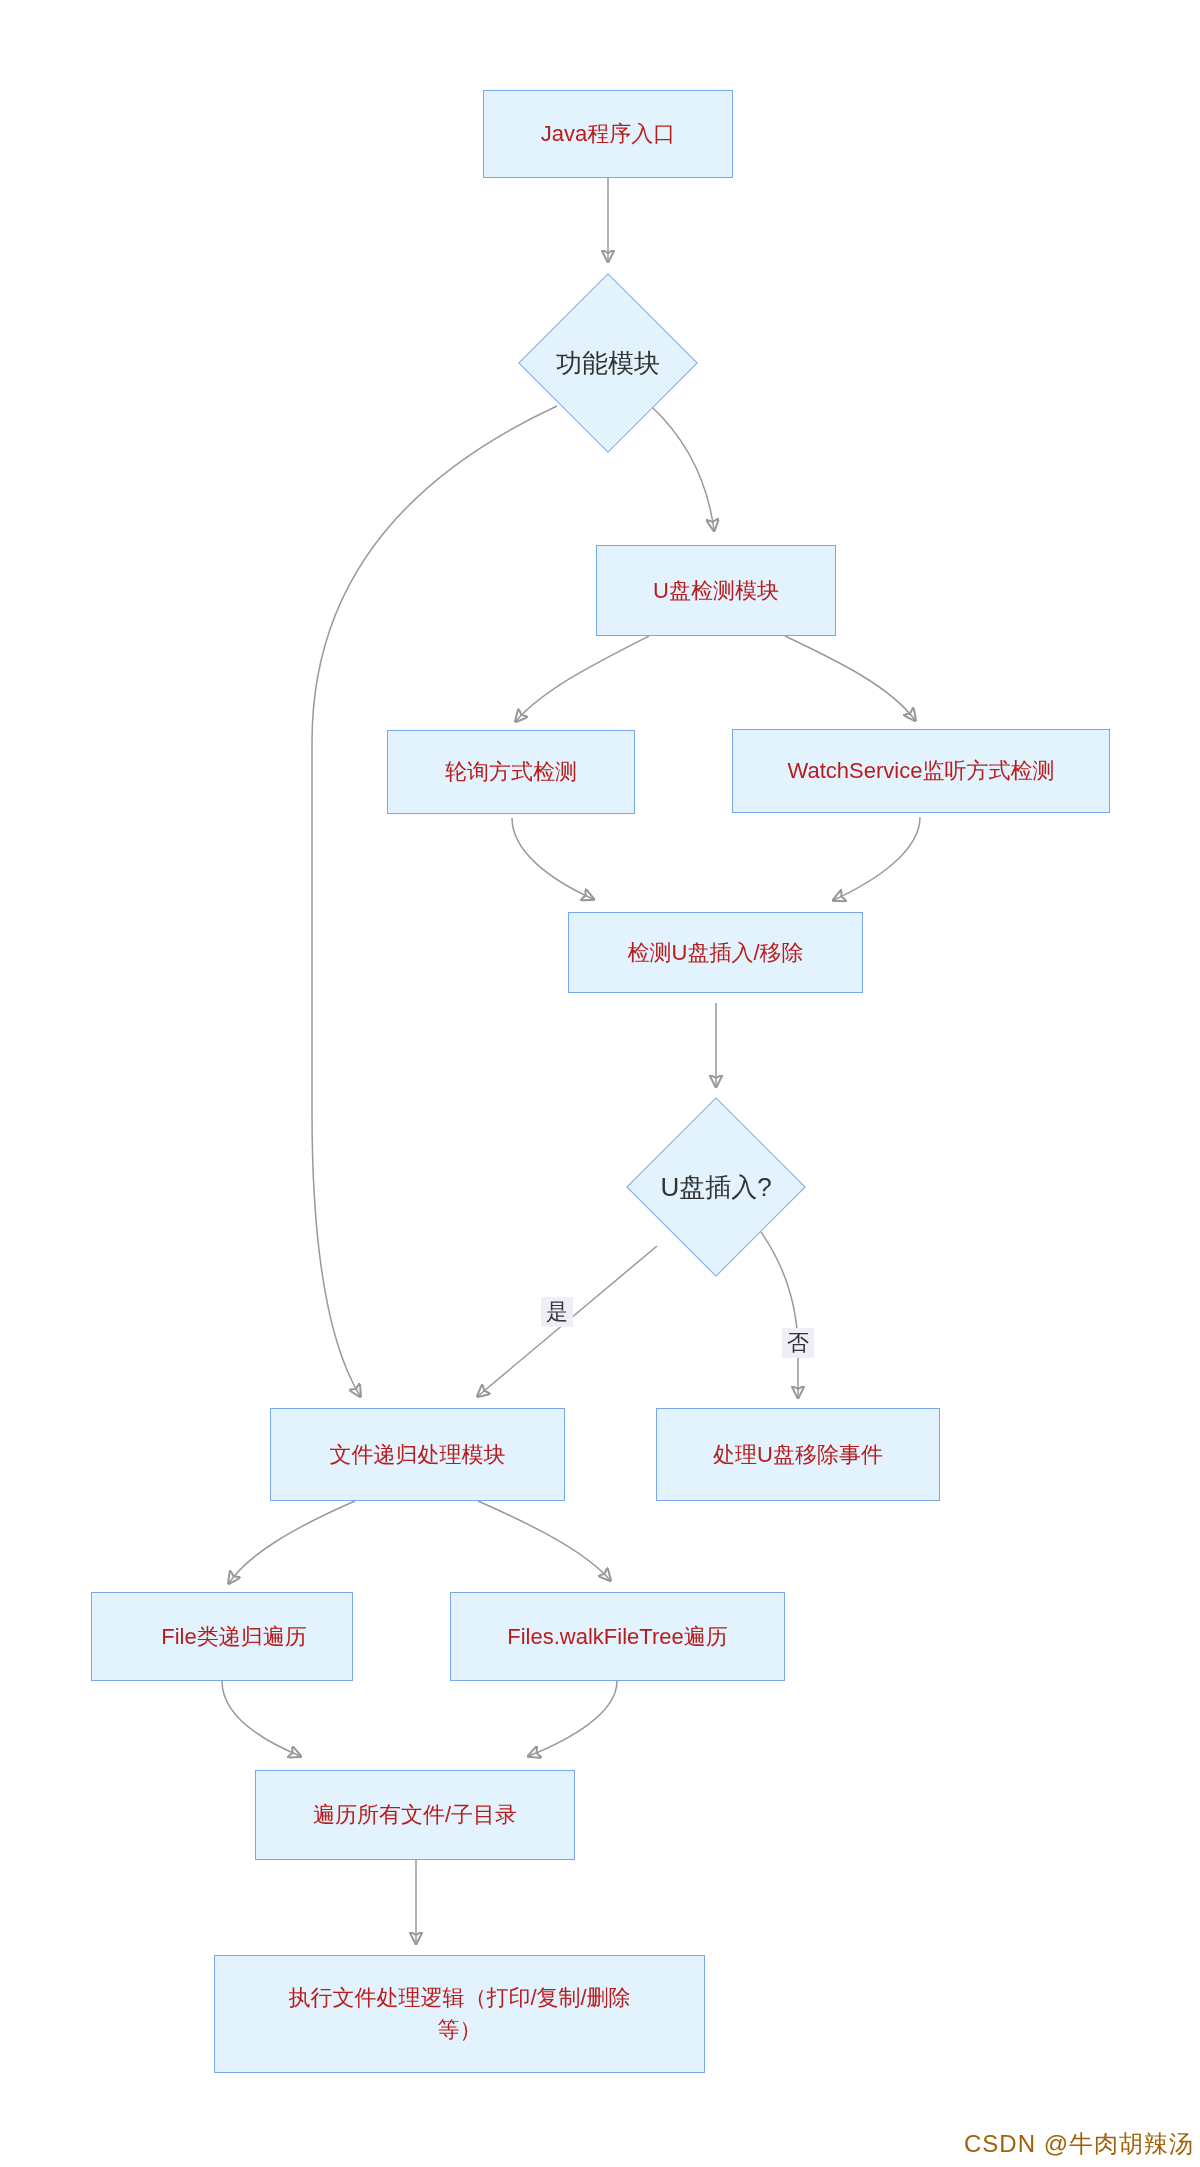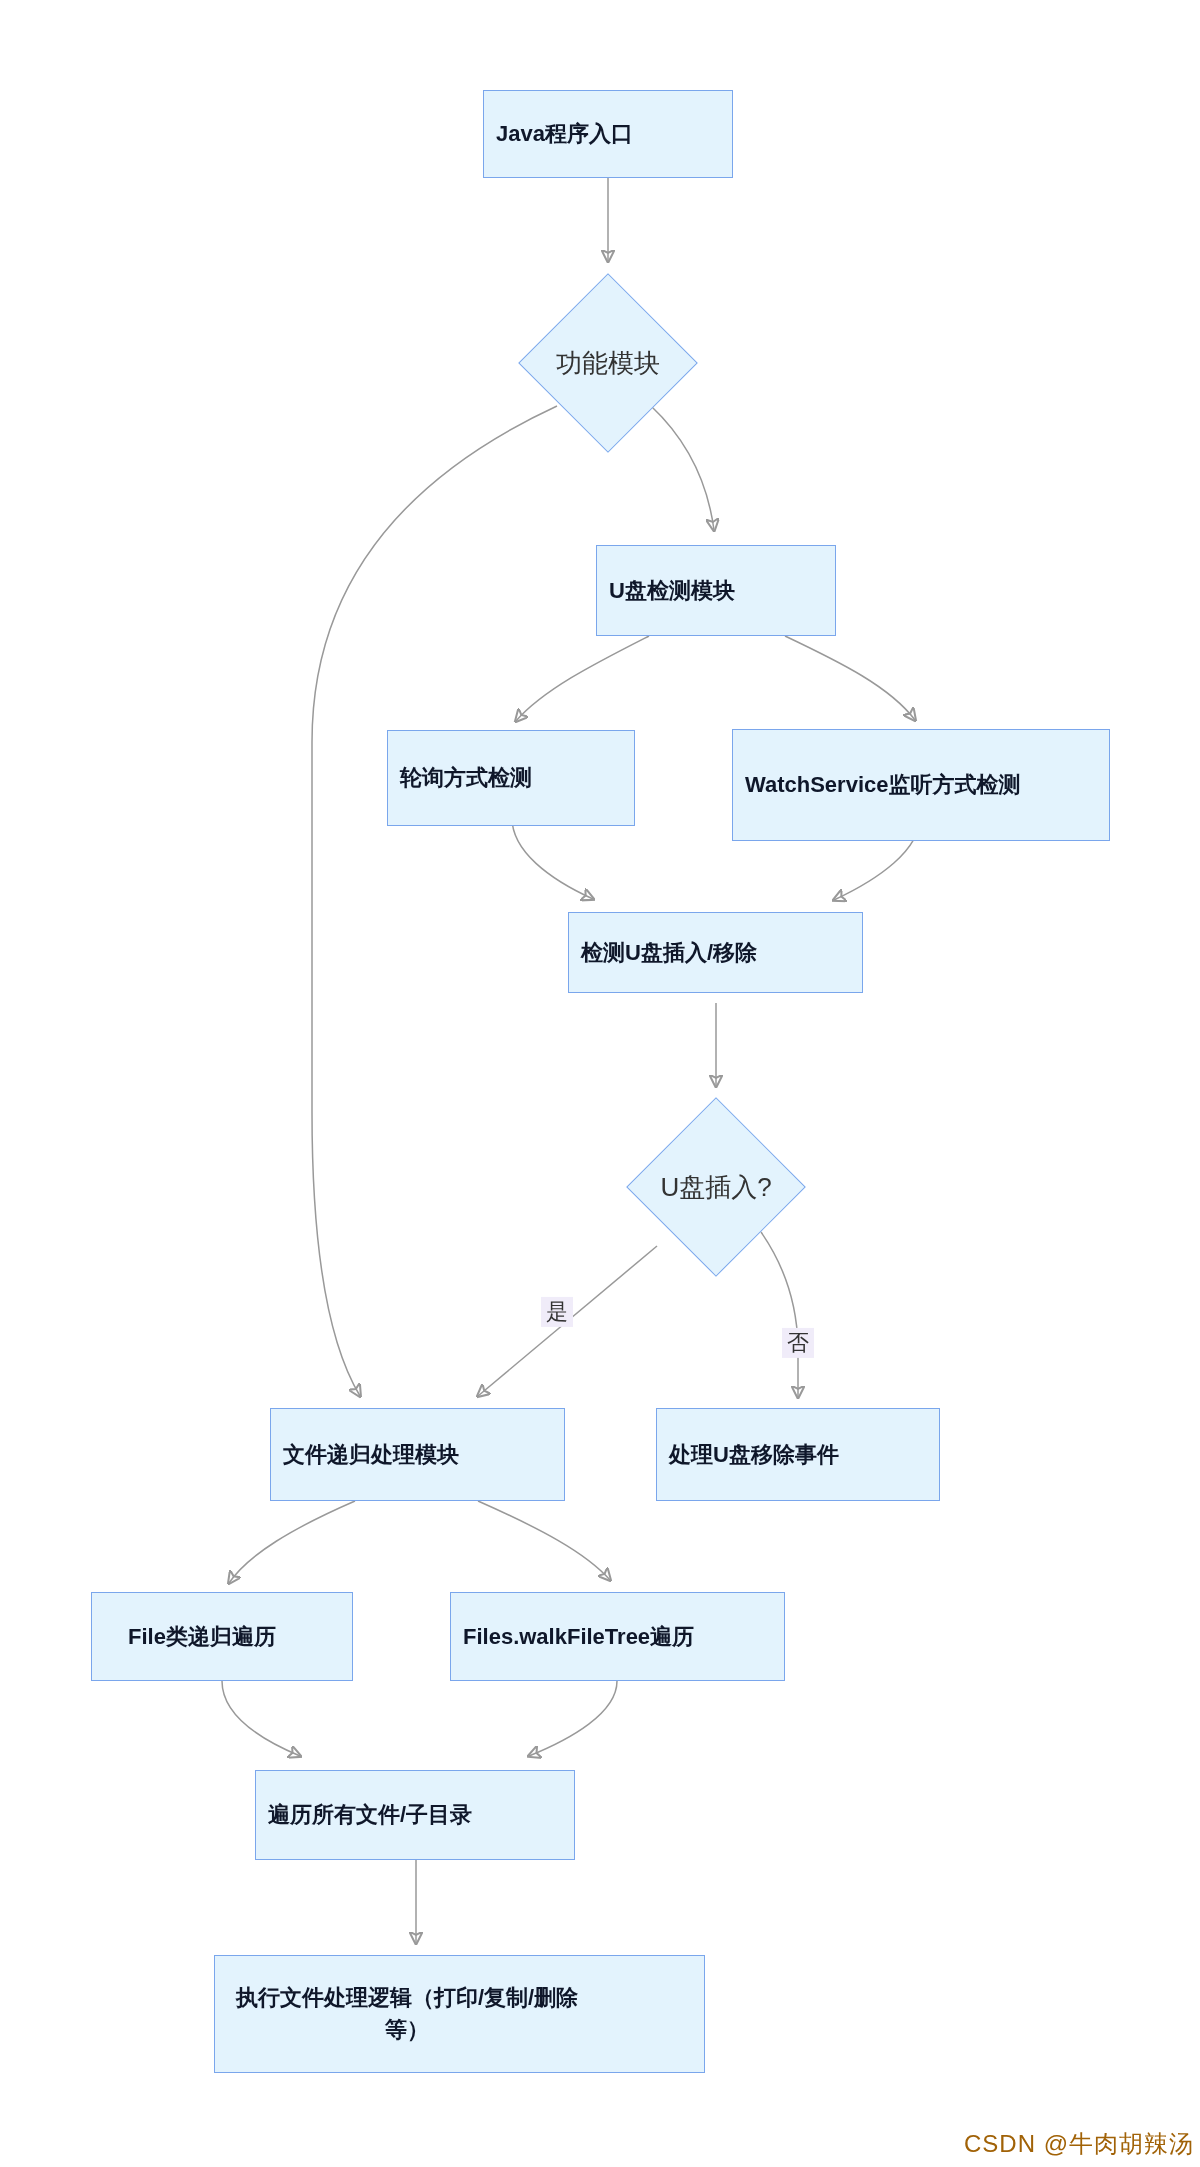--- a/index.html
+++ b/index.html
@@ -17,26 +17,25 @@
     width: 1200px; height: 2167px;
   }
   .edges-layer path { stroke: #999999; stroke-width: 1.5; fill: none; }
   .node {
     position: absolute;
     box-sizing: border-box;
     background: #e3f3fd;
     border: 1.5px solid #7aa6ec;
     display: flex;
     align-items: center;
-    justify-content: flex-start;
+    justify-content: center;
     text-align: center;
-    color: #0f172a;
+    color: #b91c1c;
     font-size: 22px;
     line-height: 1.45;
-    font-weight: bold;
   }
   .node .label { display: inline-block; padding: 0 12px; }
   .node-execute .label { max-width: 360px; }
   .diamond-wrap { position: absolute; }
   .diamond-shape {
     position: absolute;
     left: 50%; top: 50%;
     width: 127px; height: 127px;
     transform: translate(-50%, -50%) rotate(45deg);
     background: #e3f3fd;
@@ -99,25 +98,25 @@
   </svg>
 
   <div class="node" style="left:483px; top:90px; width:250px; height:88px;">
     <span class="label">Java程序入口</span>
   </div>
 
   <div class="node" style="left:596px; top:545px; width:240px; height:91px;">
     <span class="label">U盘检测模块</span>
   </div>
 
-  <div class="node" style="left:387px; top:730px; width:248px; height:96px;">
+  <div class="node" style="left:387px; top:730px; width:248px; height:84px;">
     <span class="label">轮询方式检测</span>
   </div>
 
-  <div class="node" style="left:732px; top:729px; width:378px; height:112px;">
+  <div class="node" style="left:732px; top:729px; width:378px; height:84px;">
     <span class="label">WatchService监听方式检测</span>
   </div>
 
   <div class="node" style="left:568px; top:912px; width:295px; height:81px;">
     <span class="label">检测U盘插入/移除</span>
   </div>
 
   <div class="node" style="left:270px; top:1408px; width:295px; height:93px;">
     <span class="label">文件递归处理模块</span>
   </div>

